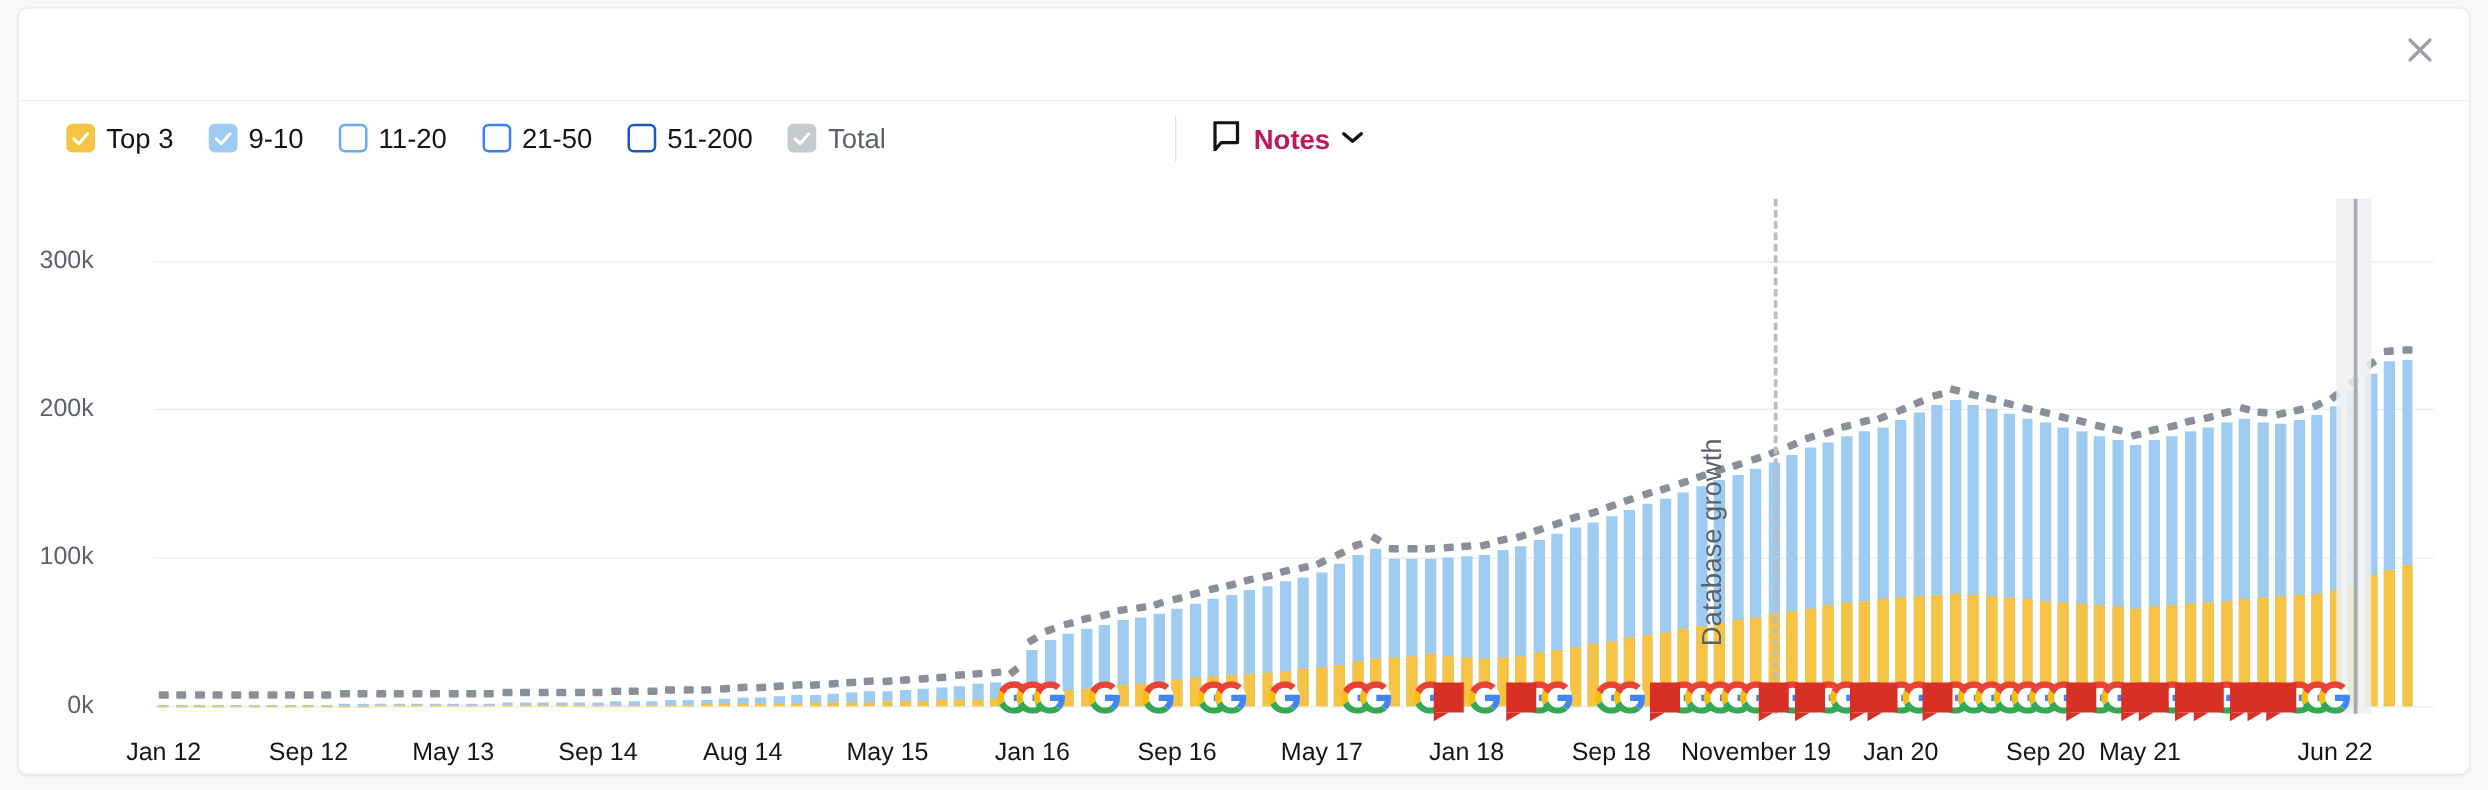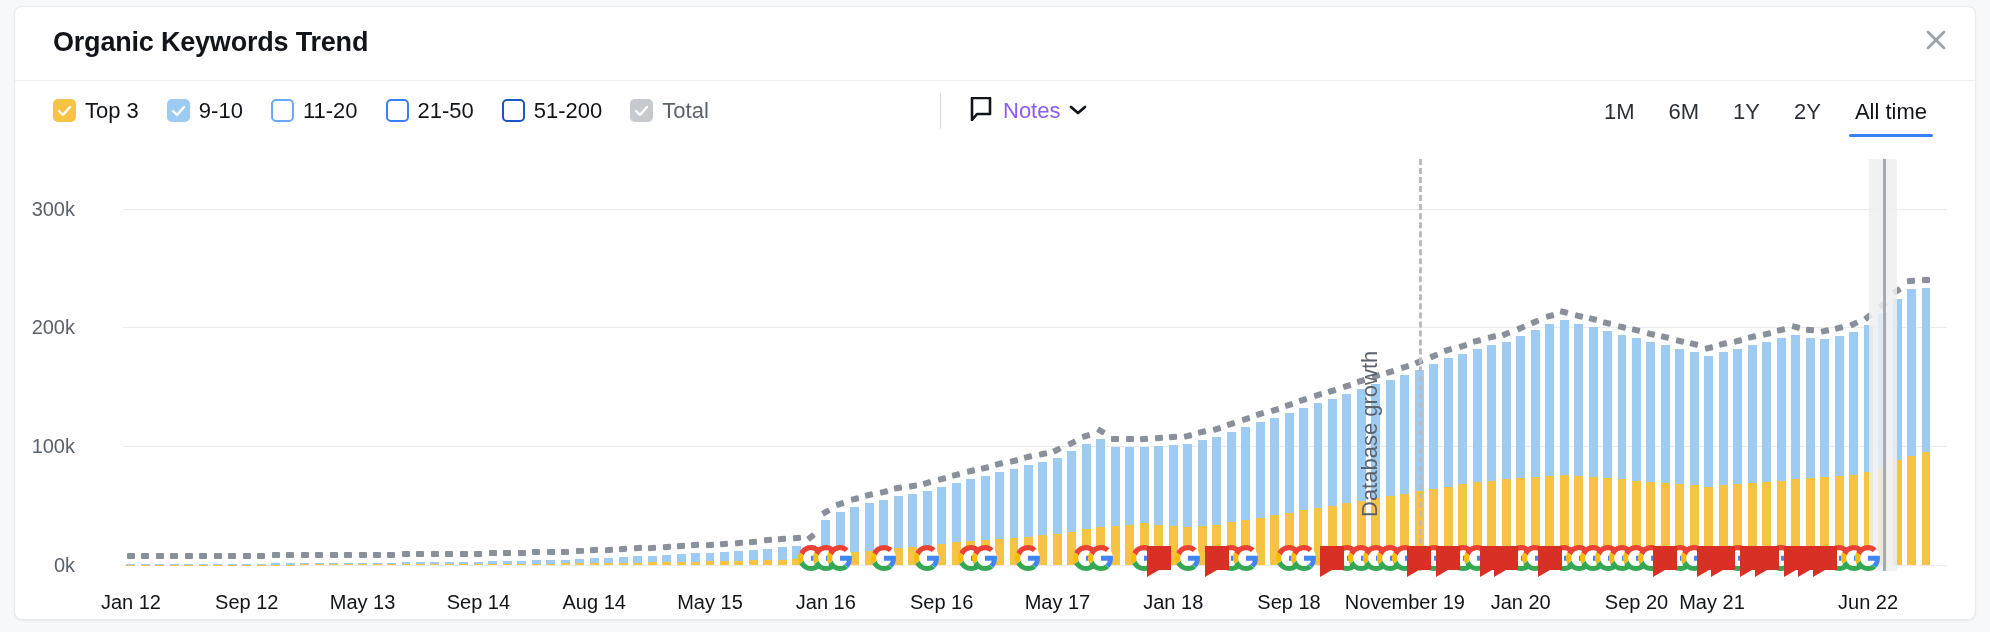--- a/index.html
+++ b/index.html
@@ -85,22 +85,23 @@
     width: 1px; height: 36px;
     background: #dcdfe4;
   }
   #notes-btn {
     position: absolute;
     left: 955px; top: 16px;
     display: flex; align-items: center;
     cursor: pointer;
   }
   #notes-label {
-    font-size: 22px; color: #8b5cf6;
+    font-size: 22px; color: #be185d;
     margin: 0 9px 0 11px;
+    font-weight: bold;
   }
 
   #ranges {
     position: absolute;
     right: 36px; top: 14px;
     display: flex; align-items: flex-start;
     gap: 0;
   }
   .range-btn {
     font-size: 22px;
@@ -228,21 +229,20 @@
     transform: translateX(-50%);
     white-space: nowrap;
   }
 </style>
 </head>
 <body>
 
 <div id="card">
 
   <div id="header">
-    <div id="card-title">Organic Keywords Trend</div>
     <div id="close-btn">
       <span>
         <svg width="22" height="22" viewBox="0 0 22 22">
           <path d="M3 3 L19 19 M19 3 L3 19" stroke="#9aa0a8" stroke-width="2.6" stroke-linecap="round"></path>
         </svg>
       </span>
     </div>
   </div>
 
   <div id="toolbar">
@@ -294,27 +294,20 @@
         </svg>
       </span>
       <span id="notes-label">Notes</span>
       <span>
         <svg width="18" height="12" viewBox="0 0 18 12">
           <path d="M2 3 L9 9 L16 3" fill="none" stroke="#111418" stroke-width="2.8" stroke-linecap="round" stroke-linejoin="round"></path>
         </svg>
       </span>
     </div>
 
-    <div id="ranges">
-        <div class="range-btn">1M</div>
-        <div class="range-btn">6M</div>
-        <div class="range-btn">1Y</div>
-        <div class="range-btn">2Y</div>
-        <div class="range-btn active">All time</div>
-      </div>
   </div>
 
   <div id="chart-area">
     <div id="plot">
       <div id="grid">
           <div class="gridline" style="top: 392px;"></div>
           <div class="gridline" style="top: 273.212px;"></div>
           <div class="gridline" style="top: 154.424px;"></div>
           <div class="gridline" style="top: 35.6364px;"></div>
         </div>

